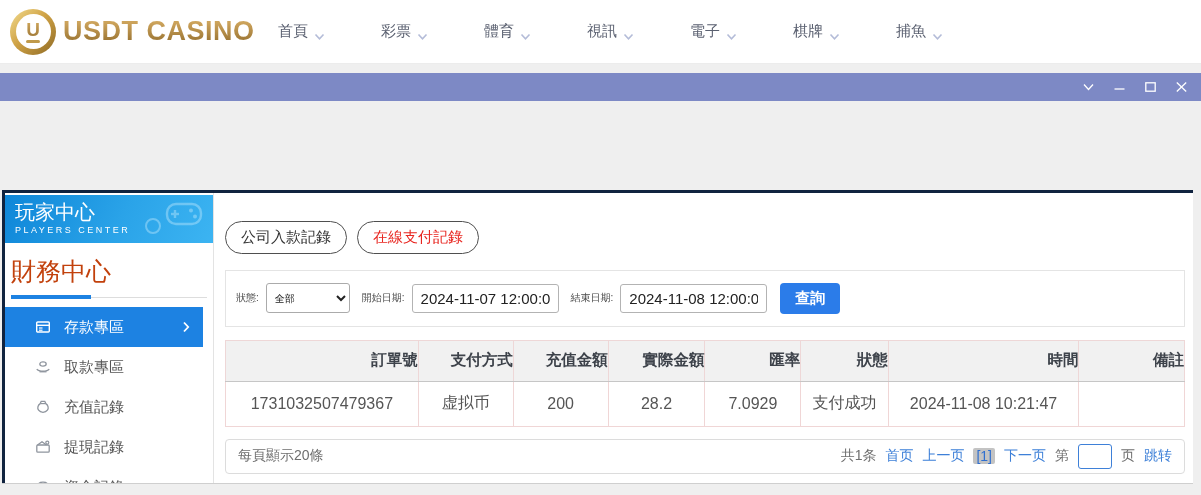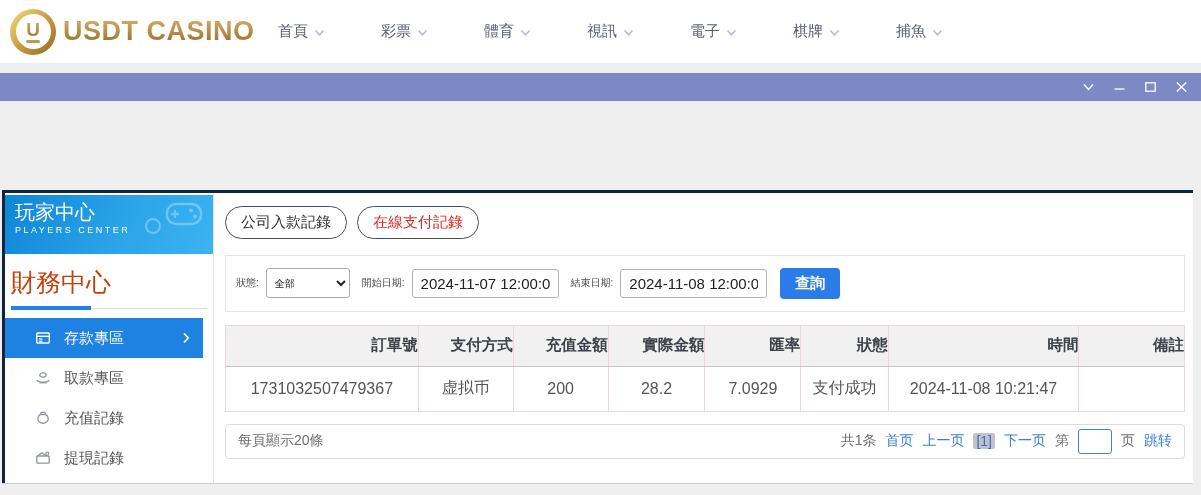--- a/index.html
+++ b/index.html
@@ -28,41 +28,41 @@
     -webkit-background-clip:text; background-clip:text; color:transparent;
   }
   .coin-bar { width:14px; height:3px; margin-top:1px; background:#c09a4a; border-radius:2px; }
   .wordmark {
     font-size:27px; font-weight:800; letter-spacing:.5px; white-space:nowrap;
     background:linear-gradient(180deg,#cda45c 20%,#96702f 90%);
     -webkit-background-clip:text; background-clip:text; color:transparent;
   }
   .main-nav { display:flex; margin-left:16px; }
   .nav-item {
-    width:103px; display:flex; align-items:center; gap:6px;
+    width:103px; display:flex; align-items:flex-end; gap:6px;
     font-size:15px; color:#5a6070; cursor:pointer;
   }
   .nav-item svg { margin-top:2px; }
   
   .win-bar {
     margin-top:9px; height:28px; background:#7d89c5;
     display:flex; align-items:center; justify-content:flex-end; padding-right:4px;
   }
   .win-btn { width:31px; height:28px; display:flex; align-items:center; justify-content:center; cursor:pointer; }
   
   .panel {
     margin:89px 8px 0 2px; height:293px; background:#fff;
     border-top:3px solid #10233f; border-left:3px solid #10233f;
     box-shadow:0 1px 0 #cfcfcf;
     display:flex; overflow:hidden;
   }
   
   .sidebar { width:209px; border-right:1px solid #e3e3e3; padding-top:2px; flex-shrink:0; }
   .side-head {
-    height:59px; color:#fff; padding:6px 0 0 10px; position:relative; overflow:hidden;
+    height:48px; color:#fff; padding:6px 0 0 10px; position:relative; overflow:hidden;
     background:linear-gradient(115deg,#0e86d8 0%,#2aa3e8 55%,#3cb4f2 100%);
   }
   .side-title { font-size:20px; line-height:1.15; }
   .side-sub { font-size:9px; letter-spacing:2.5px; margin-top:1px; }
   .side-head svg.pad { position:absolute; right:8px; top:5px; opacity:.38; }
   .side-section { padding:12px 6px 0 6px; }
   .section-title { font-size:25px; color:#c2410c;font-family:Liberation Mono, monospace; }
   .section-rule { margin-top:9px; height:1px; background:#ddd; position:relative; }
   .section-rule::before {
     content:""; position:absolute; left:0; top:-2px; width:80px; height:4px; background:#1d82e2;
@@ -70,21 +70,21 @@
   .menu { margin-top:9px; }
   .menu-item {
     height:40px; width:198px; display:flex; align-items:center; gap:13px;
     padding-left:30px; font-size:15px; color:#555; cursor:pointer; position:relative;
   }
   .menu-item .mi-icon { color:#8f959e; display:flex; }
   .menu-item.active { background:#1d82e2; color:#fff; }
   .menu-item.active .mi-icon { color:#fff; }
   .menu-item .chev { position:absolute; right:13px; display:flex; }
   
-  .main { flex:1; padding:13px 8px 0 11px; }
+  .main { flex:1; padding:28px 8px 0 11px; }
   .tabs { display:flex; gap:10px; }
   .tab {
     border:1px solid #4f4f4f; border-radius:17px; padding:6px 15px;
     font-size:15px; color:#333; background:#fff; cursor:pointer; line-height:1.25;
   }
   .tab.active { color:#e8251f; }
   .filter-box {
     margin-top:16px; height:57px; border:1px solid #e4e4e4;
     display:flex; align-items:center; padding:0 10px; gap:7px;
   }

